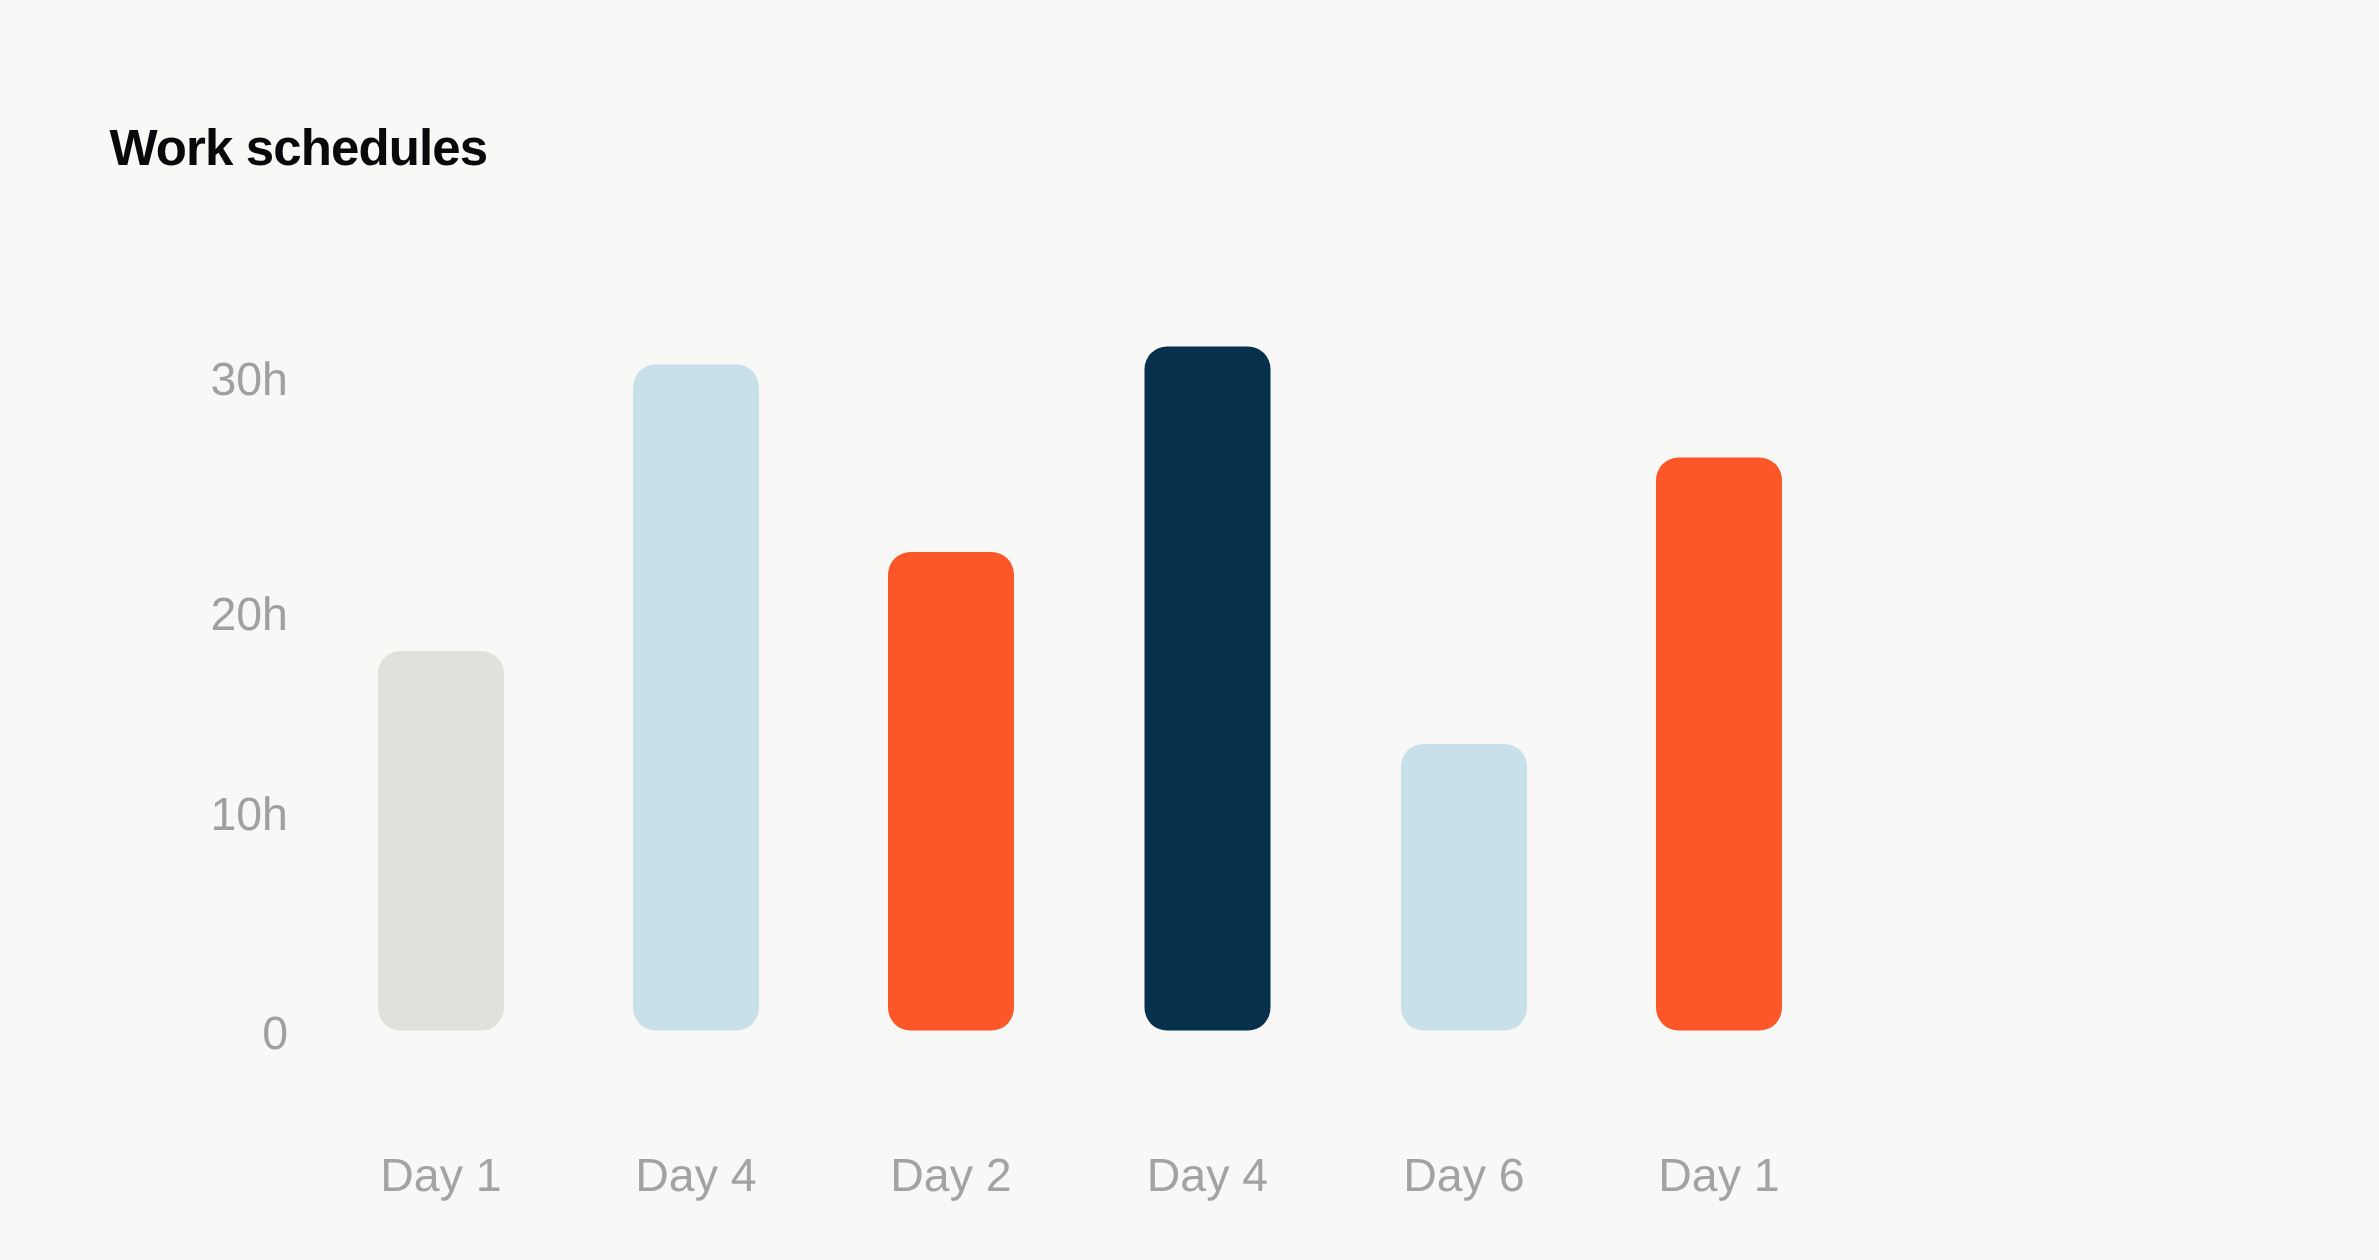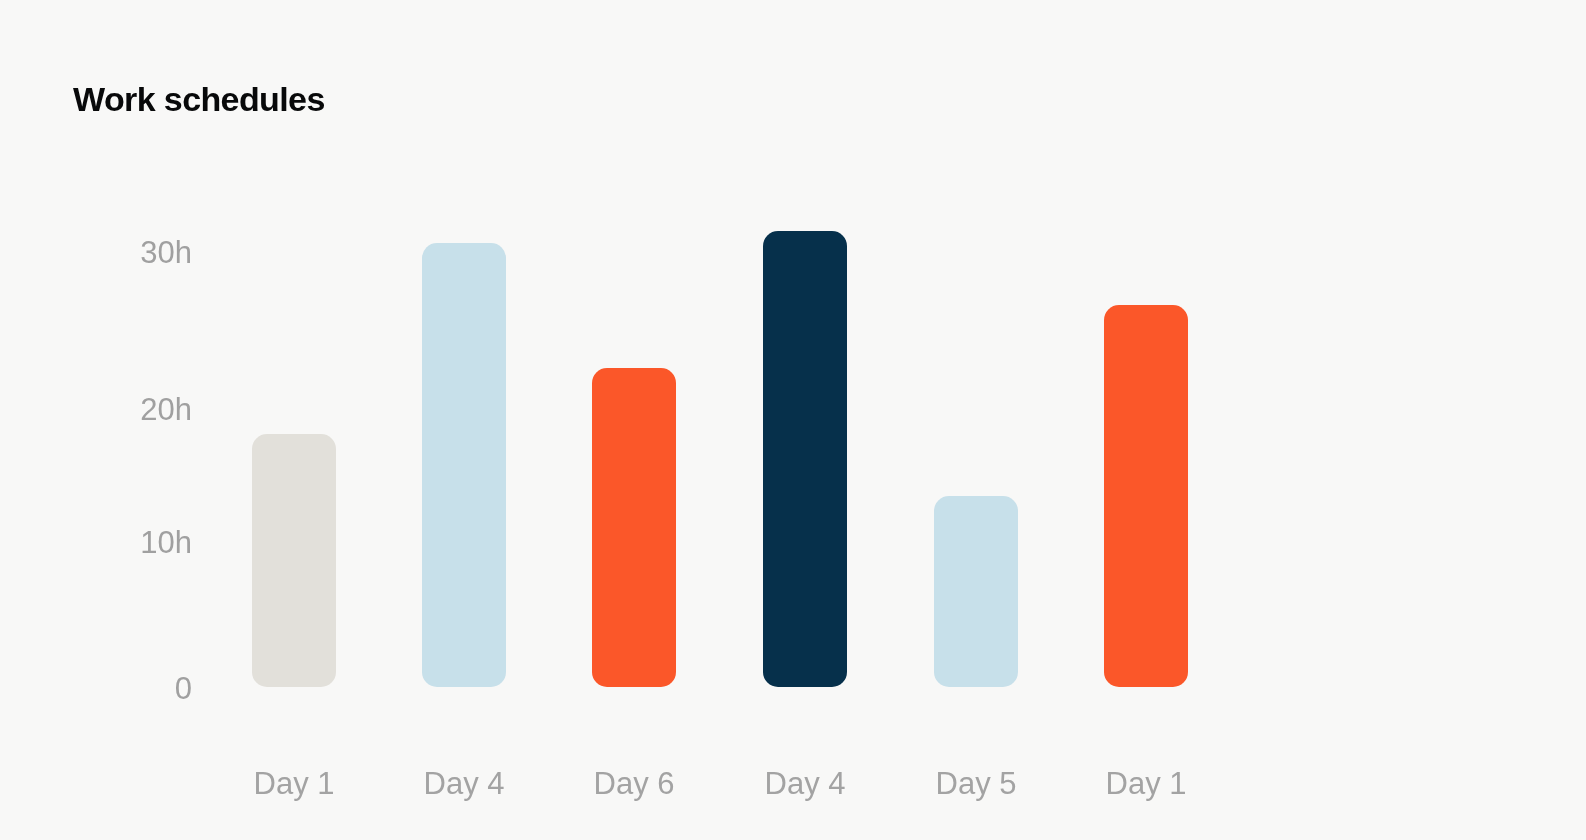--- a/index.html
+++ b/index.html
@@ -112,31 +112,31 @@
         <div class="x-tick">Day 1</div>
       </div>
 
       <div class="bar-group" style="left:170px">
         <div class="bar" style="top:243px;height:444px;background:#c7e0ea"></div>
         <div class="x-tick">Day 4</div>
       </div>
 
       <div class="bar-group" style="left:340px">
         <div class="bar" style="top:368px;height:319px;background:#fb5729"></div>
-        <div class="x-tick">Day 6</div>
+        <div class="x-tick">Day 2</div>
       </div>
 
       <div class="bar-group" style="left:511px">
         <div class="bar" style="top:231px;height:456px;background:#06304b"></div>
         <div class="x-tick">Day 4</div>
       </div>
 
       <div class="bar-group" style="left:682px">
         <div class="bar" style="top:496px;height:191px;background:#c7e0ea"></div>
-        <div class="x-tick">Day 5</div>
+        <div class="x-tick">Day 6</div>
       </div>
 
       <div class="bar-group" style="left:852px">
         <div class="bar" style="top:305px;height:382px;background:#fb5729"></div>
         <div class="x-tick">Day 1</div>
       </div>
 
     </div>
   </div>
 </div>

